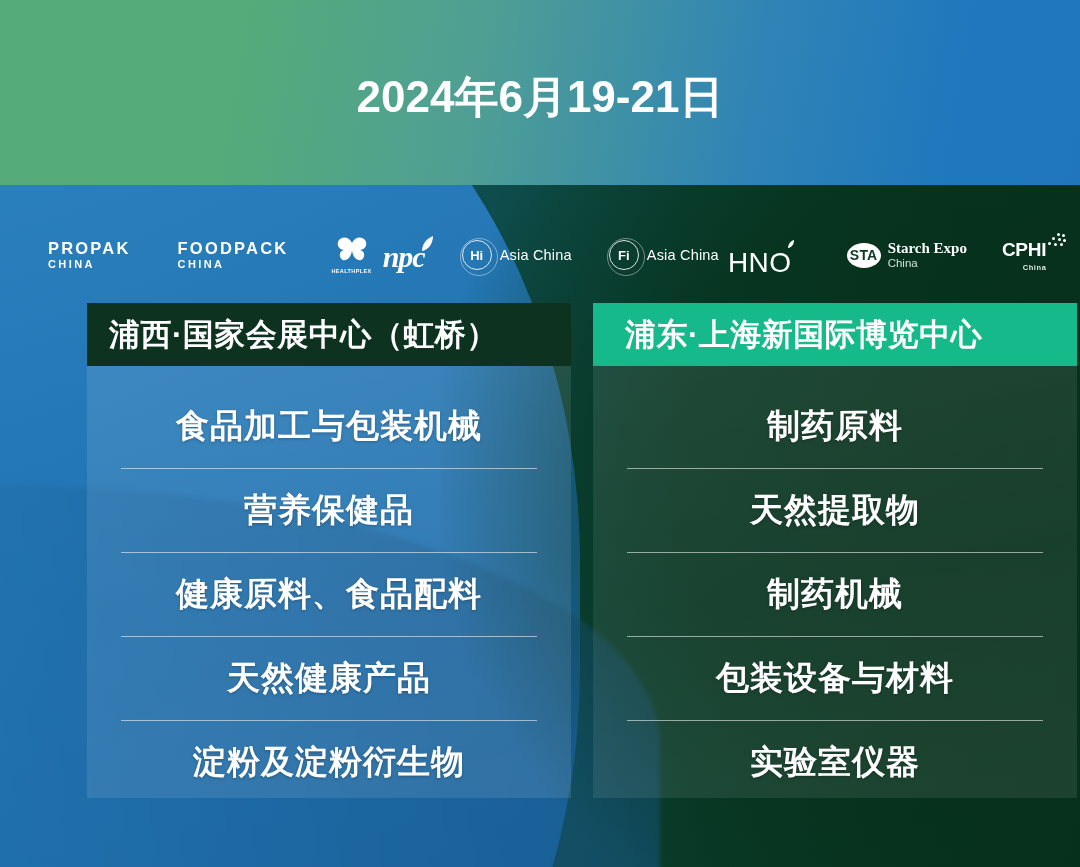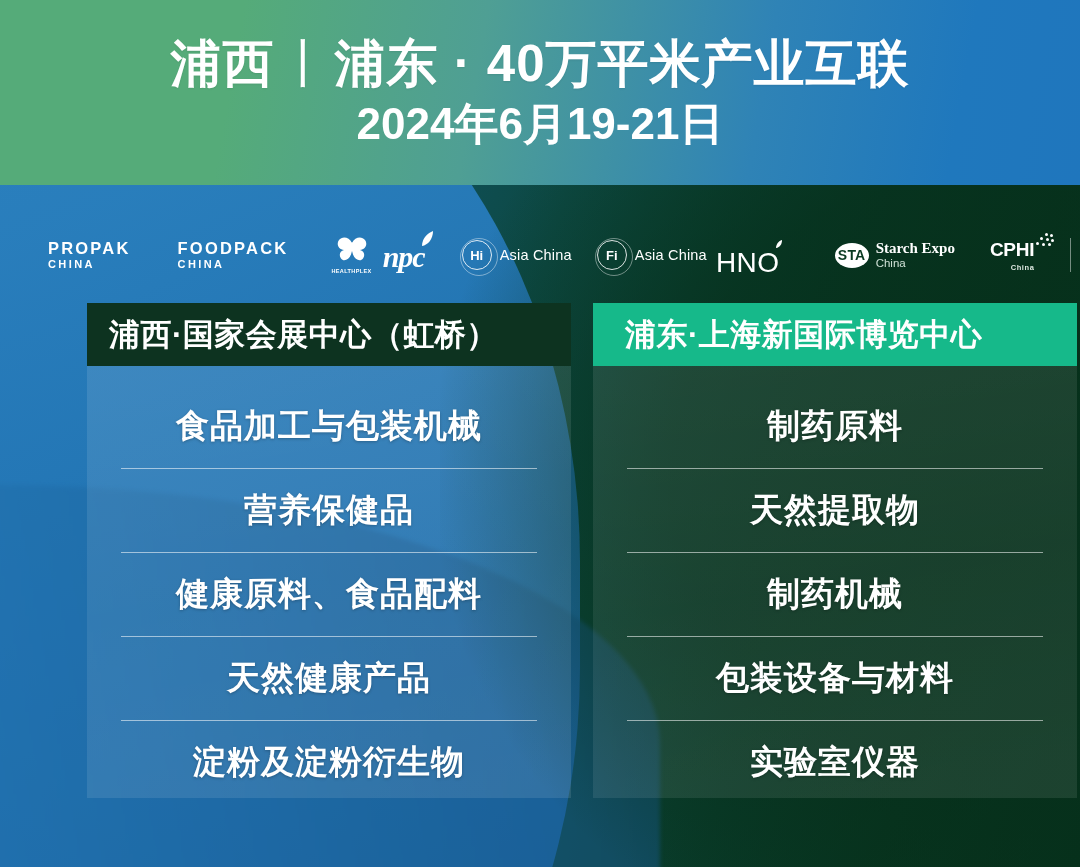--- a/index.html
+++ b/index.html
@@ -81,21 +81,21 @@
   
   .logo-strip{
     position:absolute; left:0; top:40px;
     width:1080px; height:60px;
     display:flex; align-items:center;
     padding-left:48px;
     gap:1px;
     color:#fff;
   }
   .logo{
-    display:flex; align-items:flex-start;
+    display:flex; align-items:center;
     color:#ffffff;
     white-space:nowrap;
   }
   .logo-propak,.logo-foodpack{
     flex-direction:column; align-items:flex-start;
     line-height:1;
   }
   .lg-main{
     font-size:16.5px; font-weight:bold; letter-spacing:2.2px;
   }
@@ -123,21 +123,21 @@
     font-size:13px; font-weight:bold;
     margin-right:8px;
     position:relative;
   }
   .ring::after{
     content:""; position:absolute; left:-3px; top:-3px;
     width:36px; height:36px; border-radius:50%;
     border:1.1px solid rgba(255,255,255,.42);
   }
   .asia-china{ font-size:14.5px; font-weight:400; letter-spacing:.2px; }
-  .logo-hi{ margin-right:24px;align-items:center; }
+  .logo-hi{ margin-right:36px;align-items:center; }
   .logo-fi{ }
 
   .logo-hno{ margin-right:36px; align-items:center; }
   .hno-text{ font-size:28px; font-weight:400; letter-spacing:.5px;margin-top:16px; }
 
   .logo-starch{ margin-right:34px; align-items:center; }
   .sta-oval{
     width:34px; height:25px; border-radius:50%;
     background:#ffffff; color:#0a3a22;
     display:flex; align-items:center; justify-content:center;
@@ -215,23 +215,20 @@
   .list-item + .list-item{
     border-top:1.3px solid rgba(255,255,255,.55);
   }
 </style>
 </head>
 <body>
 
 <div id="poster">
 
   <div class="banner">
-    <div class="banner-line1">
-      <span>浦西</span><span class="sep">丨</span><span>浦东 · 40万平米产业互联</span>
-    </div>
     <div class="banner-line2">2024年6月19-21日</div>
   </div>
 
   <div class="body-area">
 
     <div class="blue-sweep"></div>
     <div class="blue-sweep2"></div>
     <div class="green-wash"></div>
 
     <div class="logo-strip">

